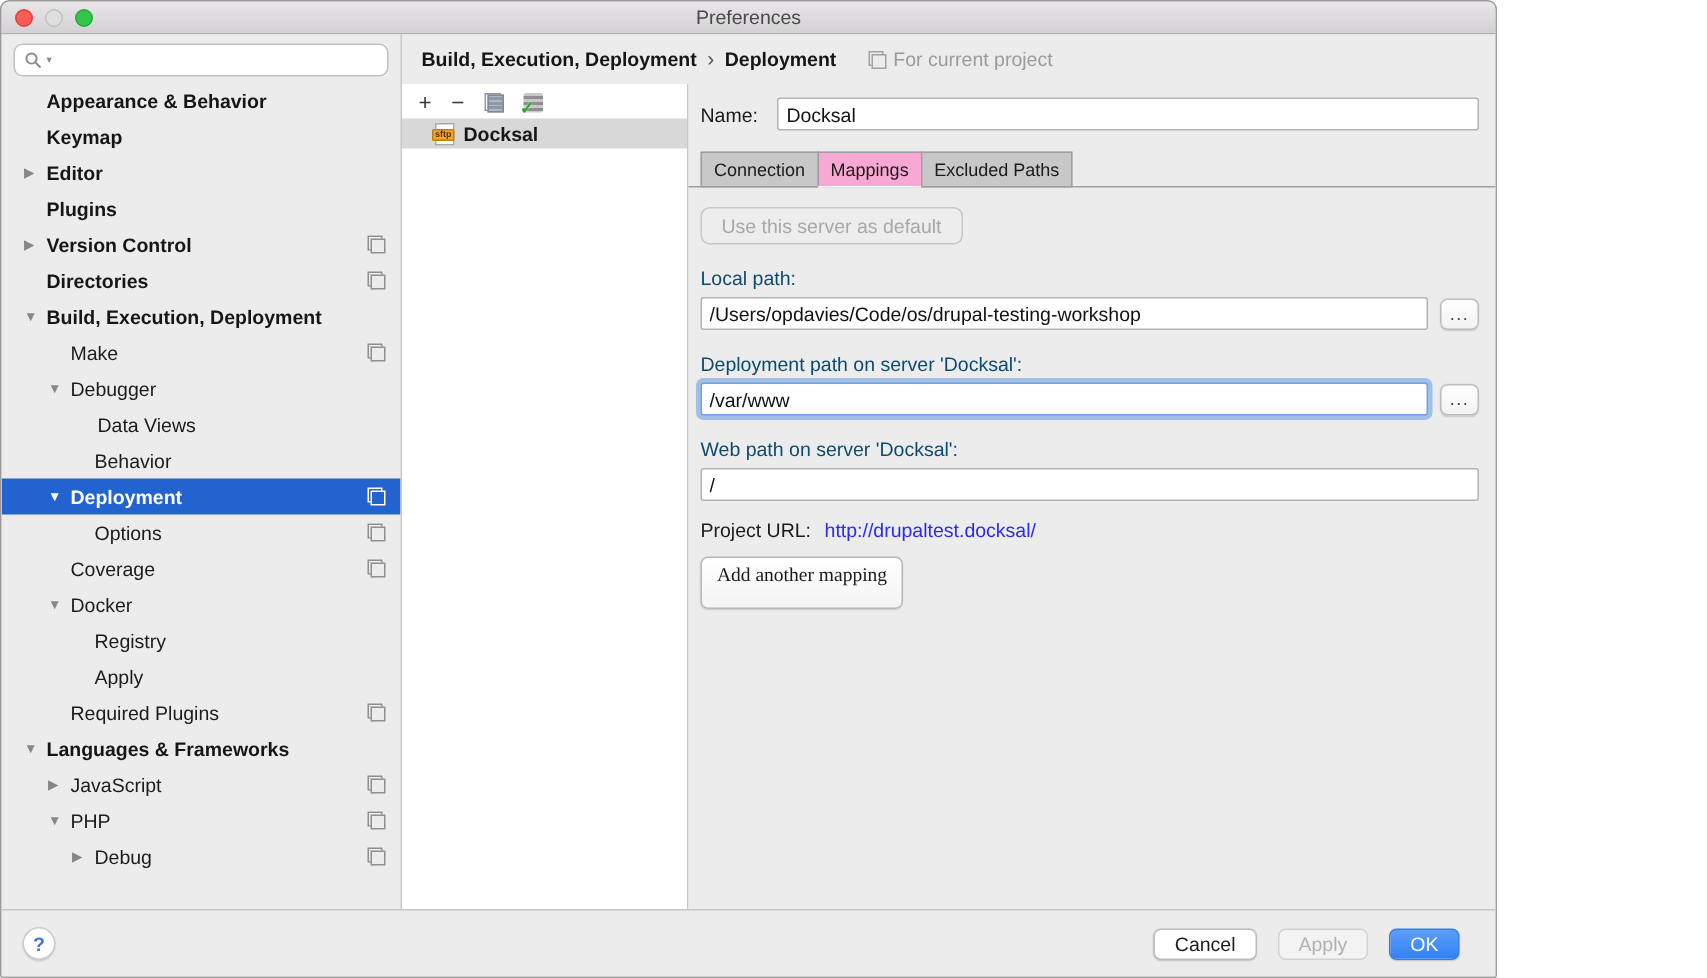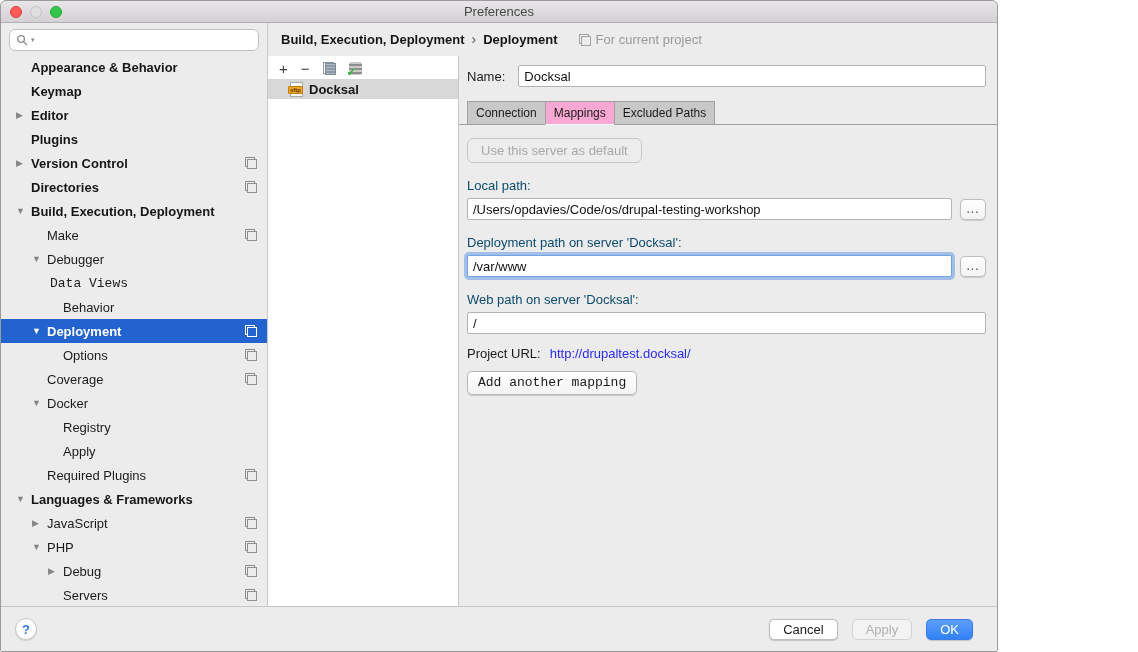--- a/index.html
+++ b/index.html
@@ -94,22 +94,22 @@
   .field-label{ font-size:13px; color:#0c4a6e; margin:15px 0 5px; }
   .field-row{ display:flex; align-items:center; gap:8px; }
   .browse-btn{ width:26px; height:21px; border:1px solid #bdbdbd; border-radius:5px;
                background:linear-gradient(#ffffff,#f2f2f2); font-size:12px; color:#3c3c3c;
                line-height:10px; text-align:center; box-shadow:0 .5px 1px rgba(0,0,0,.15);
                font-family:"Liberation Sans", sans-serif; letter-spacing:1px; }
   .url-row{ display:flex; align-items:center; gap:9px; margin-top:12px; }
   .url-link{ font-size:13px; color:#2b2bee; text-decoration:none; }
   .add-btn{ margin-top:10px; display:inline-block; font-size:13px; color:#1b1b1b;
             background:linear-gradient(#ffffff,#f4f4f4); border:1px solid #b9b9b9; border-radius:5px;
-            padding:3px 10px 4px; box-shadow:0 .5px 1px rgba(0,0,0,.15);
-            font-family:Liberation Mono, monospace; }
+            padding:3px 10px 14px; box-shadow:0 .5px 1px rgba(0,0,0,.15);
+            font-family:Liberation Serif, serif; }
 
   
   .footer{ position:absolute; left:0; right:0; bottom:0; height:45px; background:#ececec;
            border-top:1px solid #c6c6c6; display:flex; align-items:center; padding:0 24px 0 14px; }
   .help-btn{ width:22px; height:22px; border-radius:50%; background:#fff; border:1px solid #c9c9c9;
              color:#3a76e8; font-size:13px; font-weight:bold; text-align:center; line-height:19px;
              box-shadow:0 1px 1px rgba(0,0,0,.12); font-family:"Liberation Sans", sans-serif; }
   .footer .spacer{ flex:1; }
   .btn{ height:21px; font-size:13px; border-radius:5px; padding:0 13px;
         font-family:"Liberation Sans", sans-serif; }
@@ -176,21 +176,21 @@
           </div>
           <div class="tree-row" style="padding-left: 30px;">
             <span class="arrow"></span>
             <span class="tree-label">Make</span>
             <span class="pages-icon"></span>
           </div>
           <div class="tree-row" style="padding-left: 30px;">
             <span class="arrow">▼</span>
             <span class="tree-label">Debugger</span>
           </div>
-          <div class="tree-row" style="padding-left: 33px; font-family: Liberation Mono, monospace;">
+          <div class="tree-row" style="padding-left: 48px;">
             <span class="arrow"></span>
             <span class="tree-label">Data Views</span>
           </div>
           <div class="tree-row" style="padding-left: 46px;">
             <span class="arrow"></span>
             <span class="tree-label">Behavior</span>
           </div>
           <div class="tree-row selected" style="padding-left: 30px;">
             <span class="arrow">▼</span>
             <span class="tree-label">Deployment</span>
@@ -233,25 +233,20 @@
             <span class="pages-icon"></span>
           </div>
           <div class="tree-row" style="padding-left: 30px;">
             <span class="arrow">▼</span>
             <span class="tree-label">PHP</span>
             <span class="pages-icon"></span>
           </div>
           <div class="tree-row" style="padding-left: 46px;">
             <span class="arrow">▶</span>
             <span class="tree-label">Debug</span>
-            <span class="pages-icon"></span>
-          </div>
-          <div class="tree-row" style="padding-left: 46px;">
-            <span class="arrow"></span>
-            <span class="tree-label">Servers</span>
             <span class="pages-icon"></span>
           </div>
         </div>
     </div>
 
     <div class="content-col">
       <div class="crumbbar">
         <span class="crumb">Build, Execution, Deployment</span>
         <span class="crumb-sep">›</span>
         <span class="crumb">Deployment</span>

